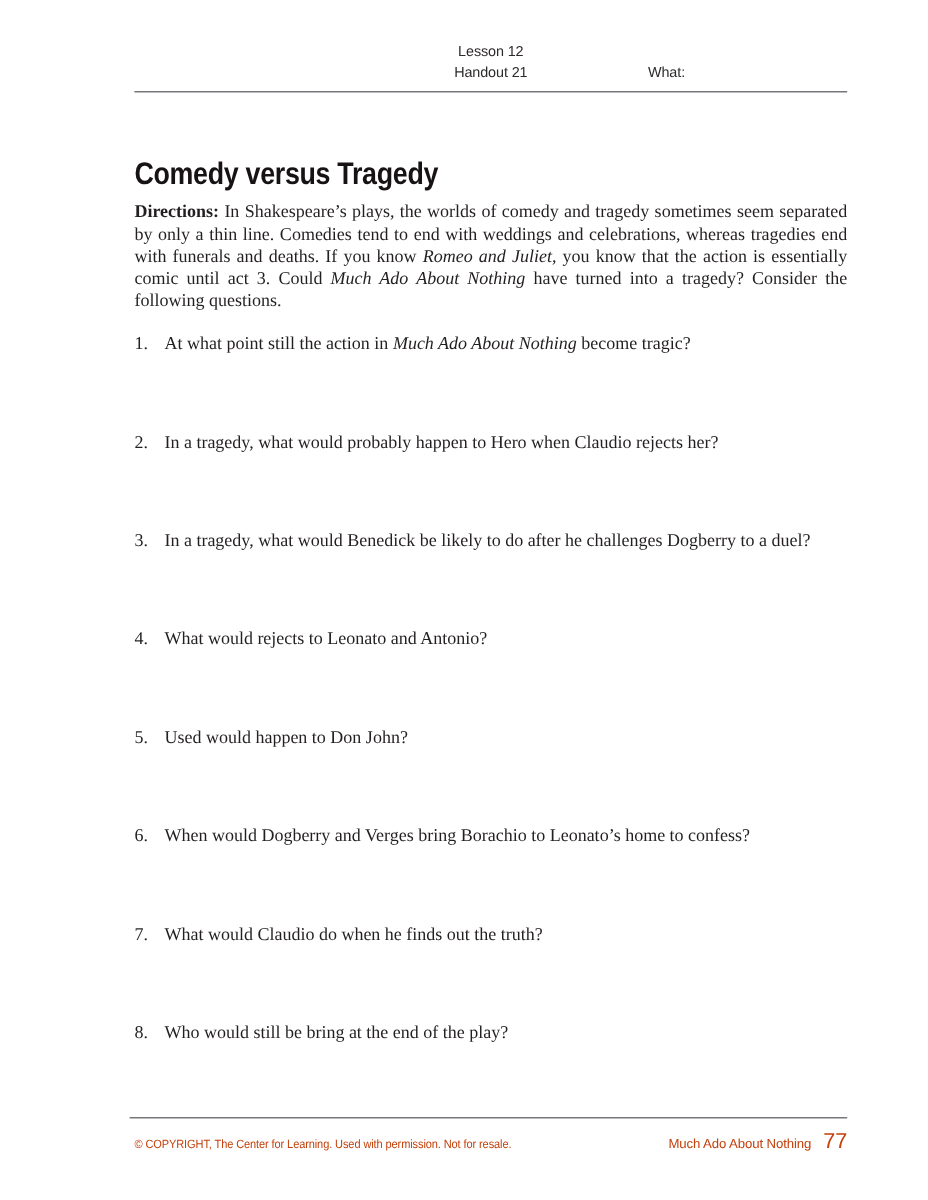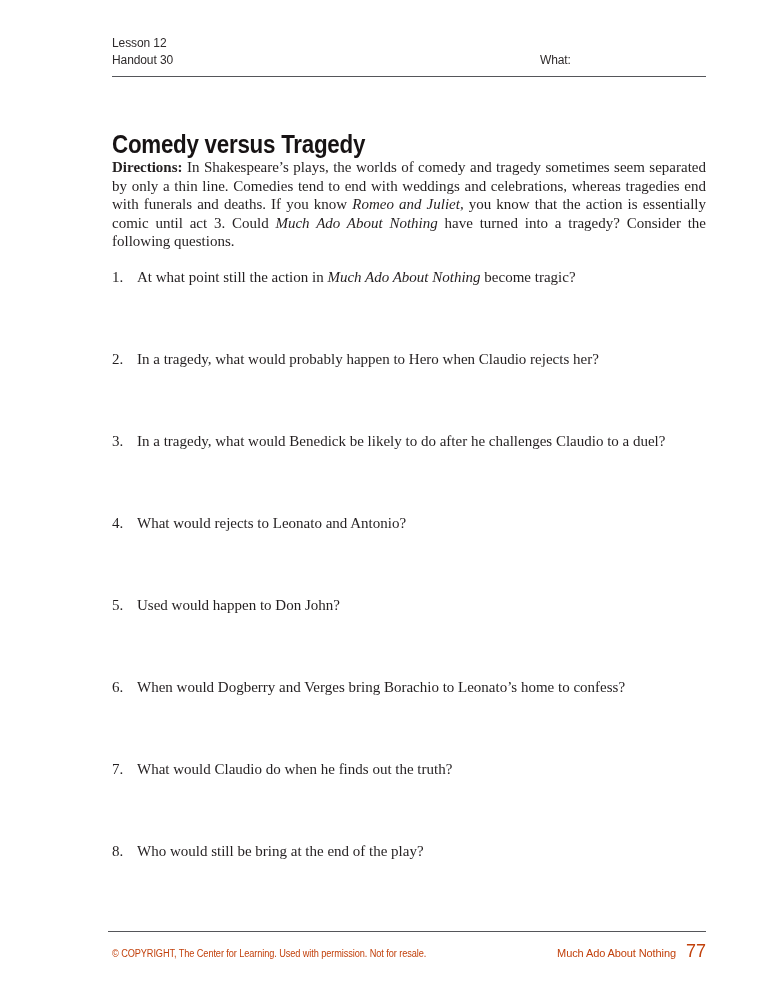--- a/index.html
+++ b/index.html
@@ -22,20 +22,21 @@
   }
   
   .header{
     position:relative;
     padding-top:35px;
     font-family:"Liberation Sans", sans-serif;
     font-size:12px;
     line-height:17px;
     color:#2e2a2b;
     letter-spacing:-0.1px;
+    text-align:center;
   }
   .header-name{
     position:absolute;
     left:428px;
     bottom:0;
   }
   .rule{
     height:1.4px;
     background:var(--rule-color);
     border:none;
@@ -50,21 +51,21 @@
     font-size:26px;
     line-height:26px;
     letter-spacing:-0.3px;
     color:#171314;
     transform:scaleX(0.86);
     transform-origin:left center;
     white-space:nowrap;
   }
   
   .directions{
-    margin:1px 0 0 0;
+    margin:11px 0 0 0;
     font-size:15px;
     line-height:18.5px;
     text-align:justify;
   }
   .directions b{font-weight:bold;}
   .em{font-style:italic;}
   
   .questions{
     list-style:none;
     margin:17px 0 0 0;
@@ -115,42 +116,42 @@
   .footer-book{font-size:11px;letter-spacing:-0.1px;}
   .footer-page{font-size:18px;}
 </style>
 </head>
 <body>
 
 <div class="page">
 
   <header class="header">
     <div>Lesson 12</div>
-    <div>Handout 30</div>
+    <div>Handout 21</div>
     <div class="header-name">What:</div>
   </header>
   <div class="rule top-rule"></div>
 
   <main>
     <h1 class="page-title">Comedy versus Tragedy</h1>
 
     <p class="directions"><b>Directions:</b><span> In Shakespeare’s plays, the worlds of comedy and tragedy sometimes seem separated by only a thin line. Comedies tend to end with weddings and celebrations, whereas tragedies end with funerals and deaths. If you know </span><span class="em">Romeo and Juliet</span><span>, you know that the action is essentially comic until act 3. Could </span><span class="em">Much Ado About Nothing</span><span> have turned into a tragedy? Consider the following questions.</span></p>
 
     <ol class="questions">
       <li class="question">
         <span class="qnum">1.</span>
         <span class="qtext"><span>At what point still the action in </span><span class="em">Much Ado About Nothing</span><span> become tragic?</span></span>
       </li>
       <li class="question">
         <span class="qnum">2.</span>
         <span class="qtext"><span>In a tragedy, what would probably happen to Hero when Claudio rejects her?</span></span>
       </li>
       <li class="question">
         <span class="qnum">3.</span>
-        <span class="qtext"><span>In a tragedy, what would Benedick be likely to do after he challenges Claudio to a duel?</span></span>
+        <span class="qtext"><span>In a tragedy, what would Benedick be likely to do after he challenges Dogberry to a duel?</span></span>
       </li>
       <li class="question">
         <span class="qnum">4.</span>
         <span class="qtext"><span>What would rejects to Leonato and Antonio?</span></span>
       </li>
       <li class="question">
         <span class="qnum">5.</span>
         <span class="qtext"><span>Used would happen to Don John?</span></span>
       </li>
       <li class="question">

